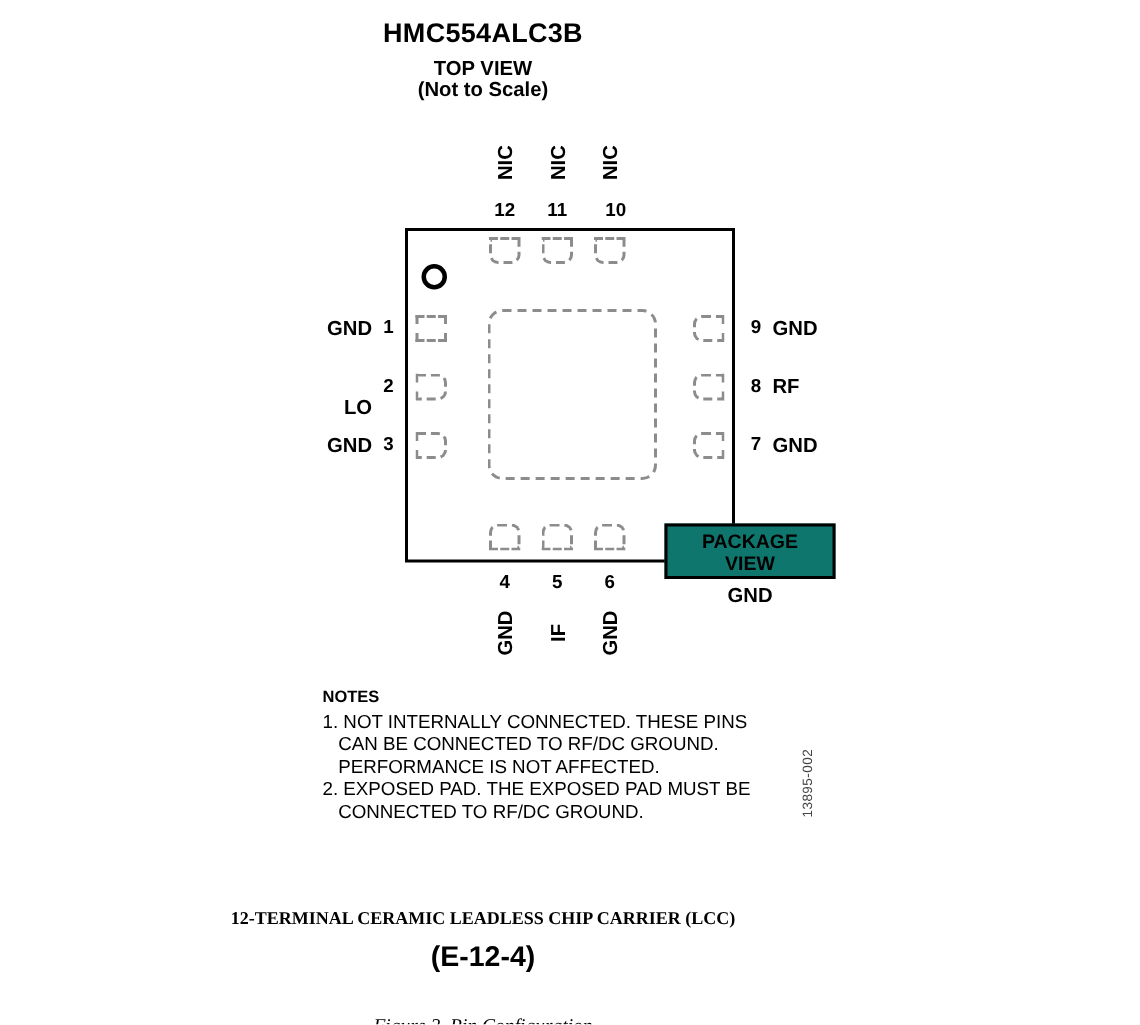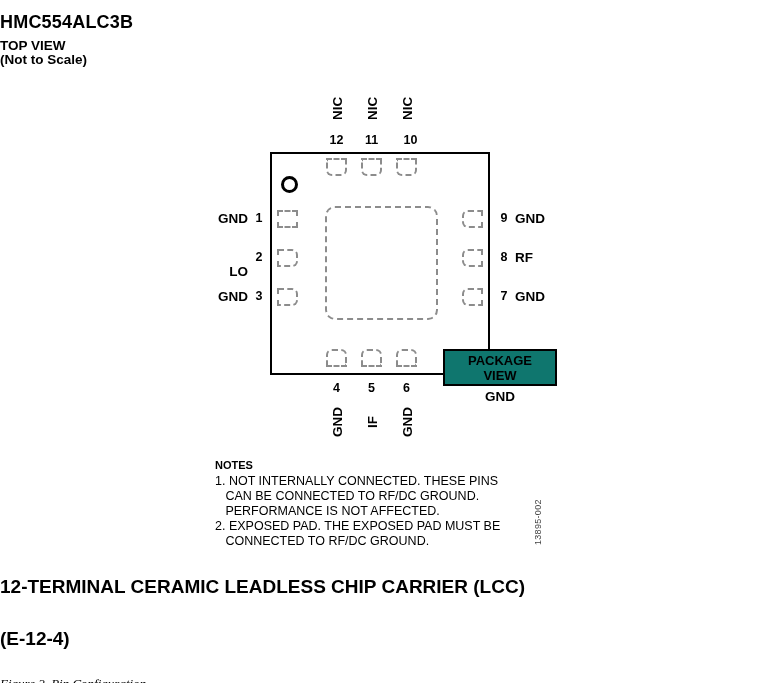--- a/index.html
+++ b/index.html
@@ -2,21 +2,21 @@
 <html><head>
 <meta charset="utf-8">
 <style>
   html, body { margin: 0; padding: 0; background: #ffffff; }
   .canvas {
     position: relative; width: 760px; height: 683px; background: #ffffff;
     overflow: hidden; color: #000;
     font-family: "Liberation Sans", sans-serif;
   }
   .abs { position: absolute; }
-  .ctr { left: 0; width: 644px; }
+  .ctr { left: 0; width: 644px; text-align: center; }
   .b { font-weight: bold; }
 
   .title   { top: 12px; font-size: 18px; letter-spacing: .2px; }
   .topview { top: 38px; font-size: 13.5px; }
   .scale   { top: 52px; font-size: 13.5px; }
 
   .pkg { left: 270px; top: 152px; width: 220px; height: 223px;
          border: 2px solid #000; box-sizing: border-box; background: #fff; z-index: 1; }
   .pin1dot { left: 281px; top: 176px; width: 17px; height: 17px;
              border: 3px solid #000; border-radius: 50%; box-sizing: border-box; z-index: 2; }
@@ -52,21 +52,21 @@
   .pbgnd { left: 443px; top: 389px; width: 114px; text-align: center;
            font-size: 13.5px; font-weight: bold; z-index: 3; }
 
   .notes-h { left: 215px; top: 459px; font-size: 11px; font-weight: bold; }
   .notes-b { left: 215px; top: 474px; font-size: 12.5px; font-weight: normal;
              line-height: 15px; white-space: pre-wrap; }
 
   .figcode { left: 531px; top: 485px; height: 74px; width: 14px;
              font-size: 9px; color: #444; letter-spacing: .3px; }
 
-  .foot1 { top: 576px; font-size: 19px; }
+  .foot1 { top: 605px; font-size: 12px; font-family: Liberation Serif, serif; }
   .foot2 { top: 628px; font-size: 19px; }
   .partial { top: 676px; font-size: 13px; font-style: italic;
              font-family: "Liberation Serif", serif; }
 </style>
 </head>
 <body>
 
 <div class="canvas">
 
   <div class="abs ctr b title">HMC554ALC3B</div>

